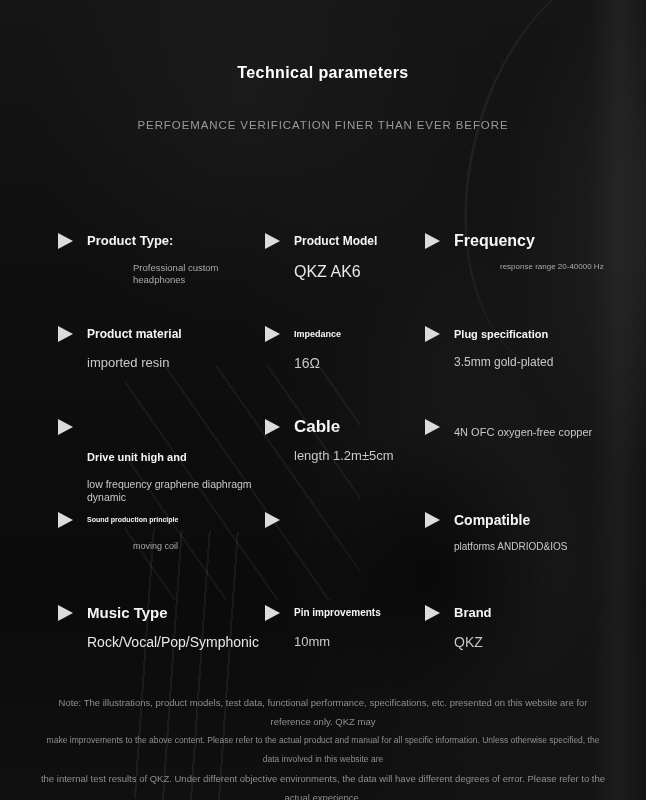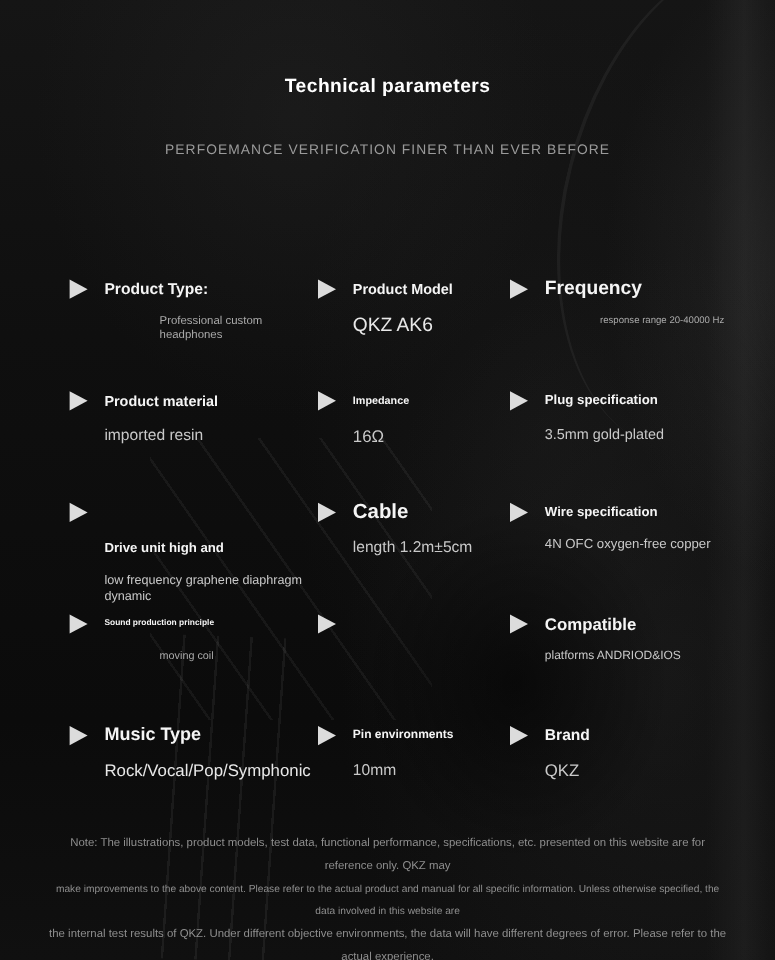--- a/index.html
+++ b/index.html
@@ -168,21 +168,20 @@
       <div class="cell">
         <span class="tri"></span>
         <div class="txt">
           <div class="label s7-label">Cable</div>
           <div class="value s7-value">length 1.2m±5cm</div>
         </div>
       </div>
       <div class="cell">
         <span class="tri"></span>
         <div class="txt">
-          <div class="label s8-label">Wire specification</div>
           <div class="value s8-value">4N OFC oxygen-free copper</div>
         </div>
       </div>
     </div>
 
     <div class="row">
       <div class="cell">
         <span class="tri"></span>
         <div class="txt">
           <div class="label s9-label">Sound production principle</div>
@@ -205,21 +204,21 @@
       <div class="cell">
         <span class="tri"></span>
         <div class="txt">
           <div class="label s12-label">Music Type</div>
           <div class="value bright s12-value">Rock/Vocal/Pop/Symphonic</div>
         </div>
       </div>
       <div class="cell">
         <span class="tri"></span>
         <div class="txt">
-          <div class="label s13-label">Pin environments</div>
+          <div class="label s13-label">Pin improvements</div>
           <div class="value s13-value">10mm</div>
         </div>
       </div>
       <div class="cell">
         <span class="tri"></span>
         <div class="txt">
           <div class="label s14-label">Brand</div>
           <div class="value s14-value">QKZ</div>
         </div>
       </div>

